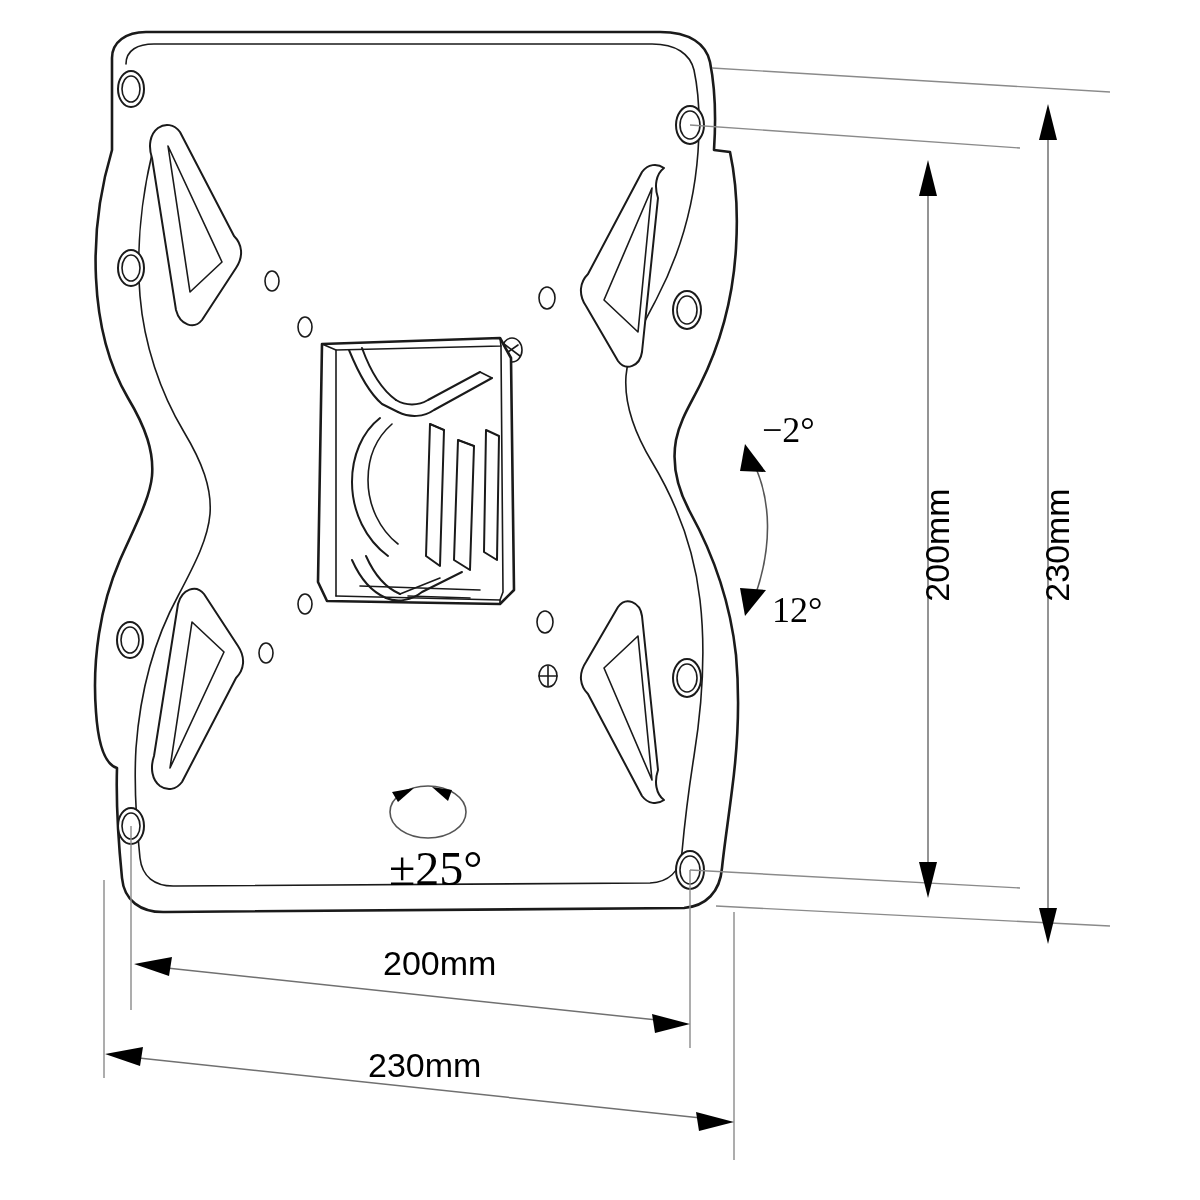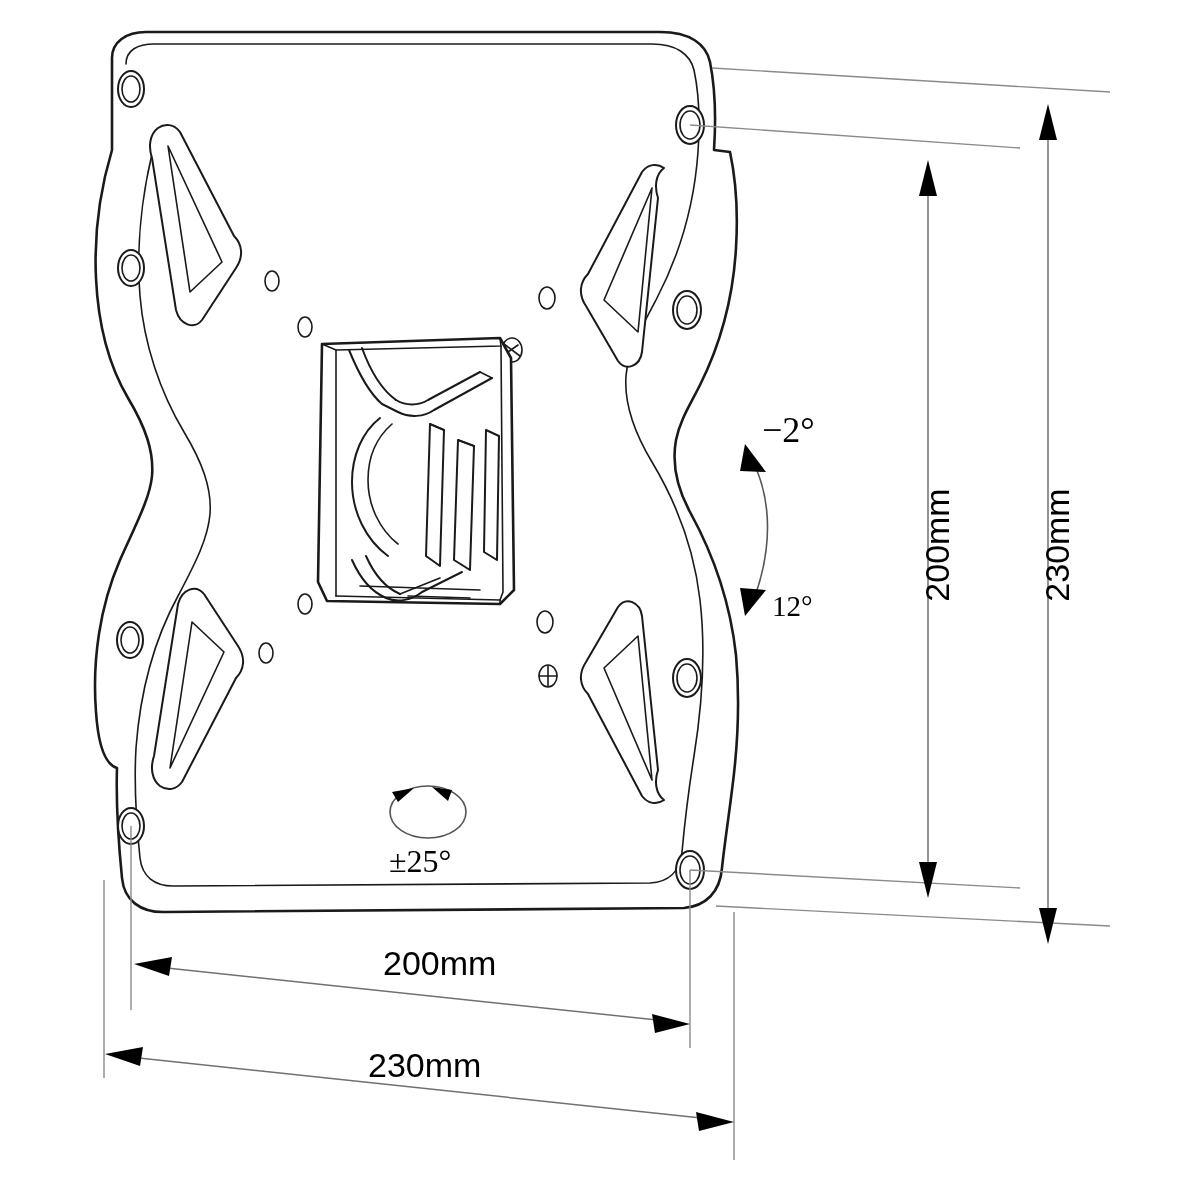--- a/index.html
+++ b/index.html
@@ -252,17 +252,17 @@
   <div class="dim-label vert-label" style="left:847px; top:528px; width:180px; text-align:center; font-size:34px;">200mm</div>
 
   <div class="dim-label vert-label" style="left:967px; top:528px; width:180px; text-align:center; font-size:34px;">230mm</div>
 
   <div class="dim-label" style="left:383px; top:946px; font-size:34px;">200mm</div>
 
   <div class="dim-label" style="left:368px; top:1048px; font-size:34px;">230mm</div>
 
   <div class="dim-label angle-label" style="left:762px; top:412px; font-size:36px;">−2°</div>
 
-  <div class="dim-label angle-label" style="left:772px; top:592px; font-size:29px;">12°</div>
-
-  <div class="dim-label angle-label" style="left:389px; top:845px; font-size:32px;">±25°</div>
+  <div class="dim-label angle-label" style="left:772px; top:592px; font-size:36px;">12°</div>
+
+  <div class="dim-label angle-label" style="left:389px; top:845px; font-size:48px;">±25°</div>
 
 </div>
 
 </body></html>

